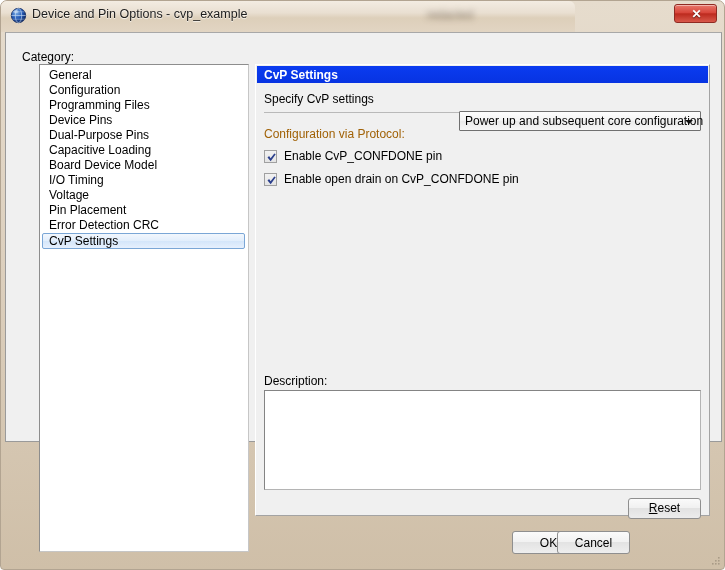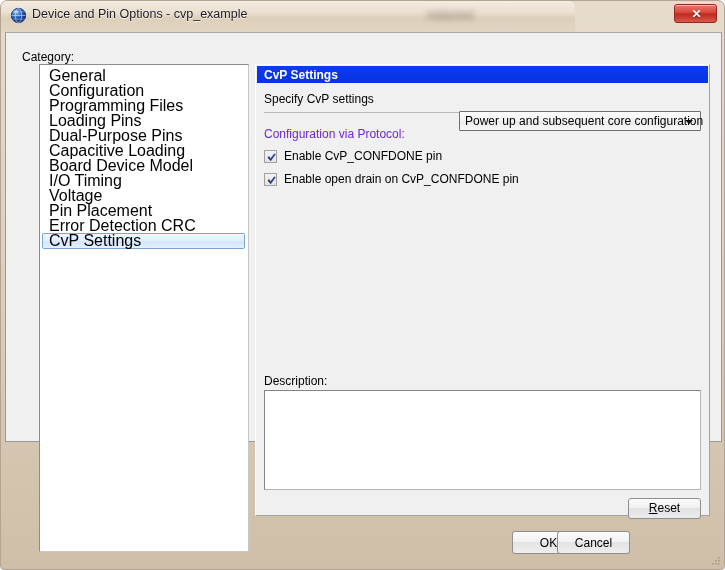--- a/index.html
+++ b/index.html
@@ -116,21 +116,21 @@
     border: 1px solid #8d8d8d;
     border-right-color: #c6c6c6;
     border-bottom-color: #c6c6c6;
     overflow: hidden;
     padding-top: 3px;
   }
   .cat-item {
     height: 15px;
     line-height: 15px;
     padding-left: 9px;
-    font-size: 16px;
+    font-size: 12px;
     color: #000;
     white-space: nowrap;
     cursor: default;
     box-sizing: border-box;
   }
   .cat-item.selected {
     background: linear-gradient(180deg,#f2f7fd 0%, #e2eefc 48%, #d4e6fa 52%, #e6f0fd 100%);
     border: 1px solid #7aa6d6;
     border-radius: 2px;
     margin: 0 3px 0 2px;
@@ -179,21 +179,21 @@
     width: 437px;
     height: 1px;
     background: #b9b9b9;
   }
 
   
   #protocol-label {
     position: absolute;
     left: 8px; top: 62px;
     font-size: 12px;
-    color: #6d28d9;
+    color: #a16207;
   }
   #protocol-select {
     position: absolute;
     left: 203px; top: 46px;
     width: 242px;
     height: 20px;
     box-sizing: border-box;
     background: linear-gradient(180deg,#fdfdfd 0%, #f3f3f3 50%, #eaeaea 51%, #f6f6f6 100%);
     border: 1px solid #707070;
     border-radius: 1px;
@@ -338,21 +338,21 @@
   </div>
 
   <div id="client">
 
     <div id="category-label">Category:</div>
 
     <div id="category-list">
       <div class="cat-item">General</div>
       <div class="cat-item">Configuration</div>
       <div class="cat-item">Programming Files</div>
-      <div class="cat-item">Loading Pins</div>
+      <div class="cat-item">Device Pins</div>
       <div class="cat-item">Dual-Purpose Pins</div>
       <div class="cat-item">Capacitive Loading</div>
       <div class="cat-item">Board Device Model</div>
       <div class="cat-item">I/O Timing</div>
       <div class="cat-item">Voltage</div>
       <div class="cat-item">Pin Placement</div>
       <div class="cat-item">Error Detection CRC</div>
       <div class="cat-item selected">CvP Settings</div>
     </div>
 

